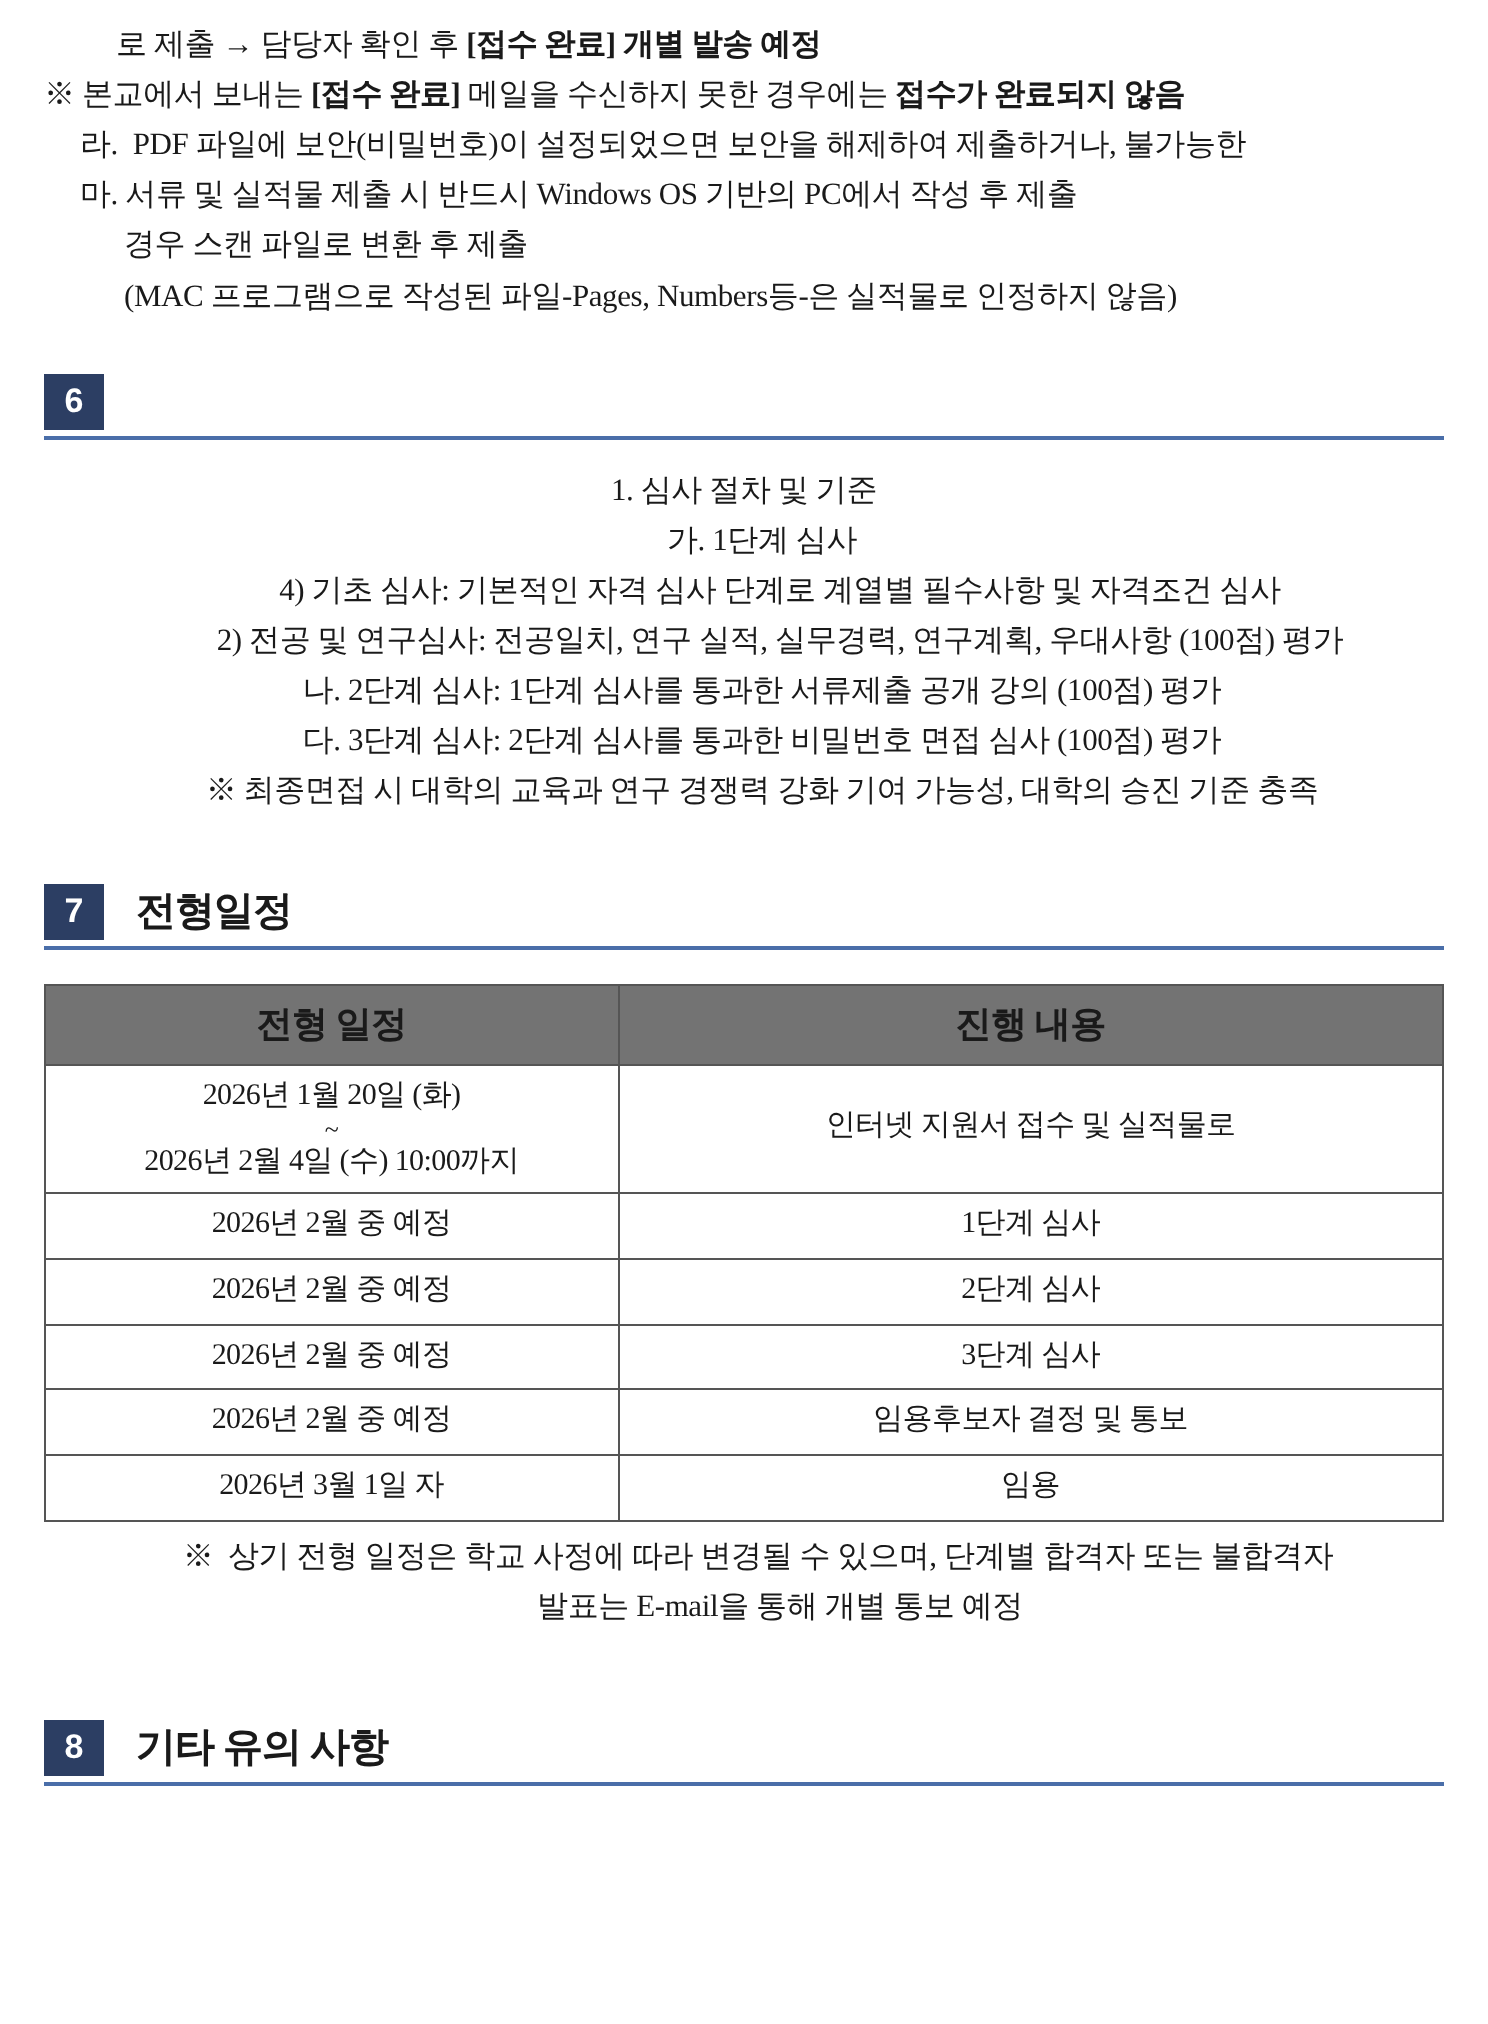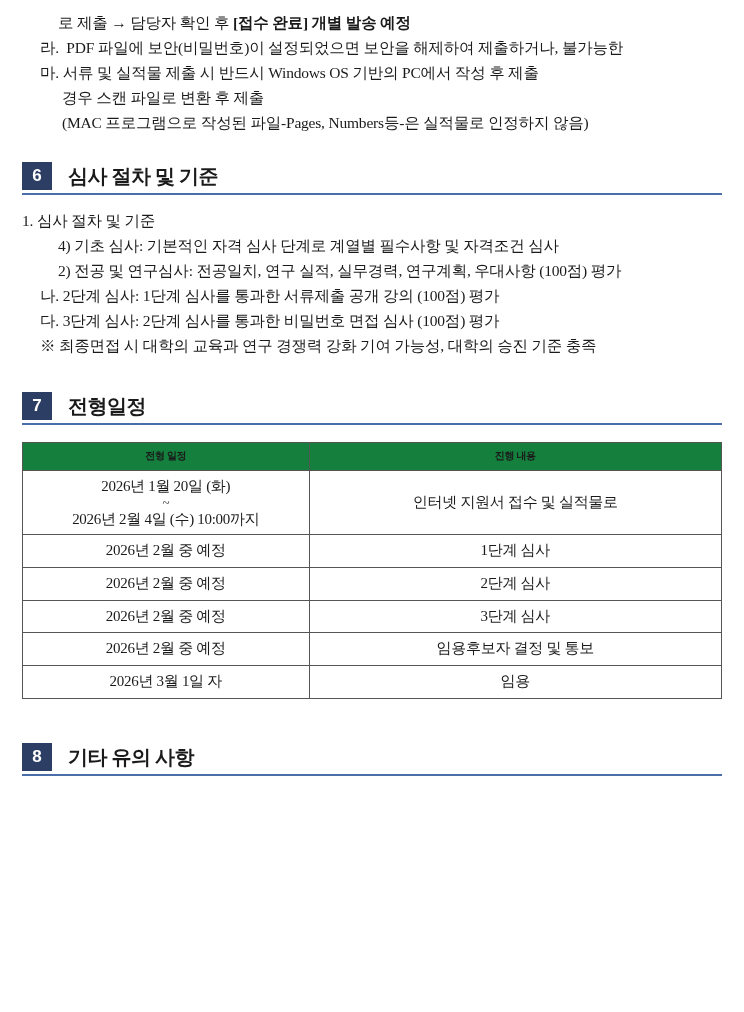--- a/index.html
+++ b/index.html
@@ -22,20 +22,21 @@
     padding: 8px 22px 0 22px;
     position: relative;
   }
 
   
   .line {
     font-size: 15.5px;
     line-height: 1.62;
     white-space: pre-wrap;
     letter-spacing: -0.2px;
+    text-align: center;
   }
   .bold { font-weight: bold; }
 
   .top-block { margin-top: 2px; }
   .top-block .line { text-align: justify; }
 
   .ind-0 { margin-left: 36px; }
   .ind-2 { margin-left: 40px; }
   .hang-1 { margin-left: 18px; text-indent: -18px; }
   .hang-2 { margin-left: 40px; text-indent: -22px; }
@@ -90,53 +91,54 @@
   }
   table.schedule th,
   table.schedule td {
     border: 1px solid #555555;
     text-align: center;
     padding: 5px 4px;
     line-height: 1.45;
     letter-spacing: -0.3px;
   }
   table.schedule th {
-    background: #15803d;
+    background: #737373;
     font-weight: bold;
-    font-size: 10px;
+    font-size: 18px;
     padding: 6px 4px;
   }
   table.schedule td.col-a { width: 41%; }
   table.schedule td.multi { line-height: 1.35; }
   .tbl-note {
     margin-top: 5px;
   }
   .small-tilde { font-size: 13px; line-height: 1.0; display: block; }
 </style>
 </head>
 <body>
 
 <div class="page">
 
   <div class="top-block">
     <div class="line ind-0" id="tl0"><span>로 제출 → 담당자 확인 후 </span><span class="bold">[접수 완료]</span><span> </span><span class="bold">개별 발송 예정</span></div>
+    <div class="line hang-1" id="tl1"><span>※ 본교에서 보내는 </span><span class="bold">[접수 완료]</span><span> 메일을 수신하지 못한 경우</span><span>에는 </span><span class="bold">접수가 완료되지 않음</span></div>
     <div class="line hang-2" id="tl2"><span>라.  PDF 파일에 보안(비밀번호)이 설정되었으면 보안을 해제하여 제출하거나, 불가능한</span></div>
     <div class="line hang-2" id="tl4"><span>마. 서류 및 실적물 제출 시 반드시 Windows OS 기반의 PC에서 작성 후 제출</span></div>
     <div class="line ind-2" id="tl3"><span>경우 스캔 파일로 변환 후 제출</span></div>
     <div class="line ind-2" id="tl5"><span>(MAC 프로그램으로 작성된 파일-Pages, Numbers등-은 실적물로 인정하지 않음)</span></div>
   </div>
 
   <div class="section">
     <div class="num">6</div>
-    <div class="stitle">심사 절차 및 기준</div>
     <div class="rule"></div>
   </div>
 
   <div style="margin-top:10px;">
     <div class="line hang-1" id="s6l0"><span>1. 심사 절차 및 기준</span></div>
+    <div class="line hang-2" id="s6l1"><span>가. 1단계 심사</span></div>
     <div class="line hang-4" id="s6l2"><span>4) 기초 심사: 기본적인 자격 심사 단계로 계열별 필수사항 및 자격조건 심사</span></div>
     <div class="line hang-4" id="s6l3"><span>2) 전공 및 연구심사: 전공일치, 연구 실적, 실무경력, 연구계획, 우대사항 (100점) 평가</span></div>
     <div class="line hang-2" id="s6l4"><span>나. 2단계 심사: 1단계 심사를 통과한 서류제출 공개 강의 (100점) 평가</span></div>
     <div class="line hang-2" id="s6l5"><span>다. 3단계 심사: 2단계 심사를 통과한 비밀번호 면접 심사 (100점) 평가</span></div>
     <div class="line hang-2" id="s6l6"><span>※ 최종면접 시 대학의 교육과 연구 경쟁력 강화 기여 가능성, 대학의 승진 기준 충족</span></div>
   </div>
 
   <div class="section" style="margin-top:34px;">
     <div class="num">7</div>
     <div class="stitle">전형일정</div>
@@ -185,20 +187,24 @@
         </tr>
         <tr>
           <td class="col-a">
             <div>2026년 3월 1일 자</div>
           </td>
           <td>임용</td>
         </tr>
       </tbody>
   </table>
 
+  <div class="tbl-note">
+    <div class="line hang-sec" id="nt0"><span>※  상기 전형 일정은 학교 사정에 따라 변경될 수 있으며, 단계별 합격자 또는 불합격자</span></div>
+    <div class="line ind-0" id="nt1"><span>발표는 E-mail을 통해 개별 통보 예정</span></div>
+  </div>
 
   <div class="section" style="margin-top:44px;">
     <div class="num">8</div>
     <div class="stitle">기타 유의 사항</div>
     <div class="rule"></div>
   </div>
 
 </div>
 
 </body></html>

